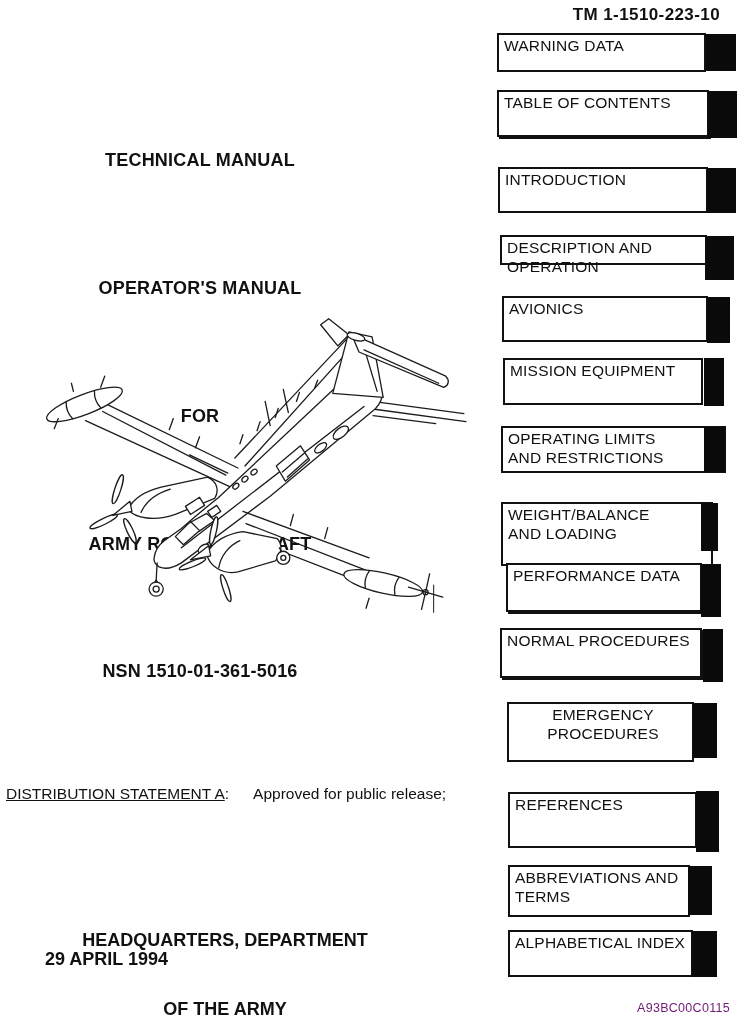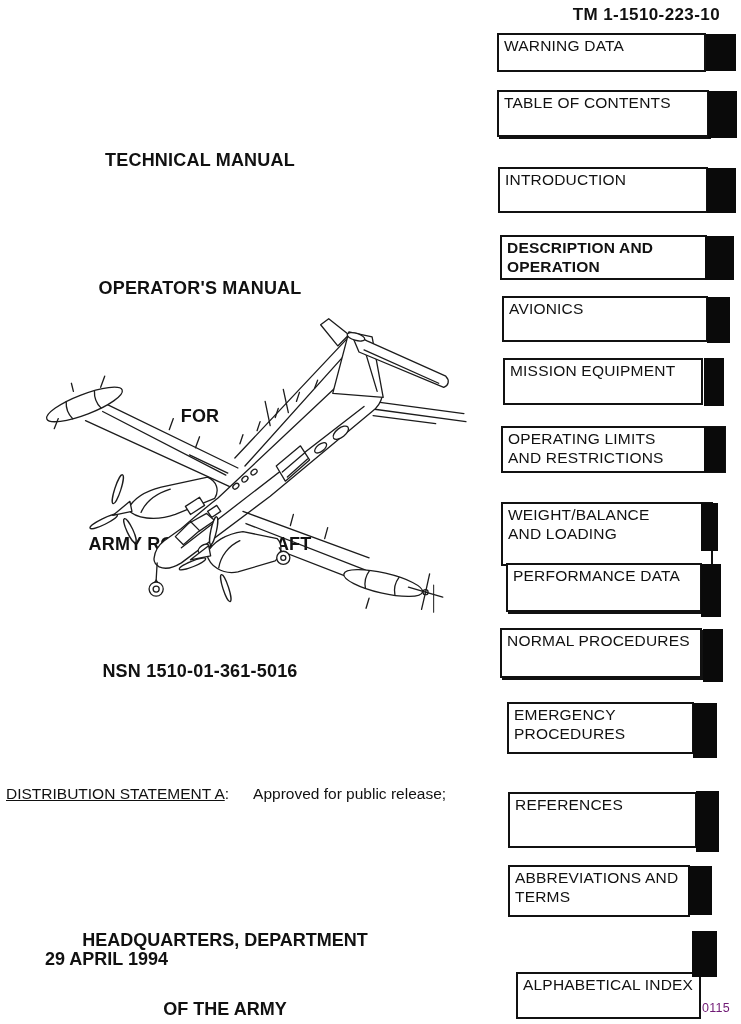--- a/index.html
+++ b/index.html
@@ -165,21 +165,21 @@
     </div>
     <div class="sectab" style="left: 706px; top: 34px; width: 30px; height: 37px; background: rgb(10, 10, 10);"></div>
     <div class="secbox shadow" style="left: 497px; top: 90px; width: 212px; height: 47px;">
       <div>TABLE OF CONTENTS</div>
     </div>
     <div class="sectab" style="left: 708px; top: 91px; width: 29px; height: 47px; background: rgb(10, 10, 10);"></div>
     <div class="secbox" style="left: 498px; top: 167px; width: 210px; height: 46px;">
       <div>INTRODUCTION</div>
     </div>
     <div class="sectab" style="left: 707px; top: 168px; width: 29px; height: 45px; background: rgb(10, 10, 10);"></div>
-    <div class="secbox" style="left: 500px; top: 235px; width: 207px; height: 45px; font-weight: bold;">
+    <div class="secbox" style="left: 500px; top: 235px; width: 207px; height: 30px;">
       <div>DESCRIPTION AND</div>
       <div>OPERATION</div>
     </div>
     <div class="sectab" style="left: 705px; top: 236px; width: 29px; height: 44px; background: rgb(10, 10, 10);"></div>
     <div class="secbox" style="left: 502px; top: 296px; width: 206px; height: 46px;">
       <div>AVIONICS</div>
     </div>
     <div class="sectab" style="left: 707px; top: 297px; width: 23px; height: 46px; background: rgb(10, 10, 10);"></div>
     <div class="secbox" style="left: 503px; top: 358px; width: 200px; height: 47px;">
       <div>MISSION EQUIPMENT</div>
@@ -196,35 +196,35 @@
     </div>
     <div class="sectab" style="left: 701px; top: 503px; width: 17px; height: 48px; background: rgb(10, 10, 10);"></div>
     <div class="secbox shadow" style="left: 506px; top: 563px; width: 196px; height: 49px;">
       <div>PERFORMANCE DATA</div>
     </div>
     <div class="sectab" style="left: 701px; top: 564px; width: 20px; height: 53px; background: rgb(10, 10, 10);"></div>
     <div class="secbox shadow" style="left: 500px; top: 628px; width: 202px; height: 50px;">
       <div>NORMAL PROCEDURES</div>
     </div>
     <div class="sectab" style="left: 703px; top: 629px; width: 20px; height: 53px; background: rgb(10, 10, 10);"></div>
-    <div class="secbox" style="left: 507px; top: 702px; width: 187px; height: 52px;">
+    <div class="secbox" style="left: 507px; top: 702px; width: 187px; height: 60px; text-align: center;">
       <div>EMERGENCY</div>
       <div>PROCEDURES</div>
     </div>
     <div class="sectab" style="left: 693px; top: 703px; width: 24px; height: 55px; background: rgb(10, 10, 10);"></div>
     <div class="secbox" style="left: 508px; top: 792px; width: 189px; height: 56px;">
       <div>REFERENCES</div>
     </div>
     <div class="sectab" style="left: 696px; top: 791px; width: 23px; height: 61px; background: rgb(10, 10, 10);"></div>
     <div class="secbox" style="left: 508px; top: 865px; width: 182px; height: 52px;">
       <div>ABBREVIATIONS AND</div>
       <div>TERMS</div>
     </div>
     <div class="sectab" style="left: 688px; top: 866px; width: 24px; height: 49px; background: rgb(10, 10, 10);"></div>
-    <div class="secbox" style="left: 508px; top: 972px; width: 185px; height: 47px; margin-left: 8px;">
+    <div class="secbox" style="left: 508px; top: 930px; width: 185px; height: 47px;">
       <div>ALPHABETICAL INDEX</div>
     </div>
     <div class="sectab" style="left: 692px; top: 931px; width: 25px; height: 46px; background: rgb(10, 10, 10);"></div>
   </div>
 
 <div class="dist">
   <div><span class="u">DISTRIBUTION STATEMENT A</span><span>:</span><span class="gap"></span><span>Approved for public release;</span></div>
 </div>
 
 <div class="pub">

